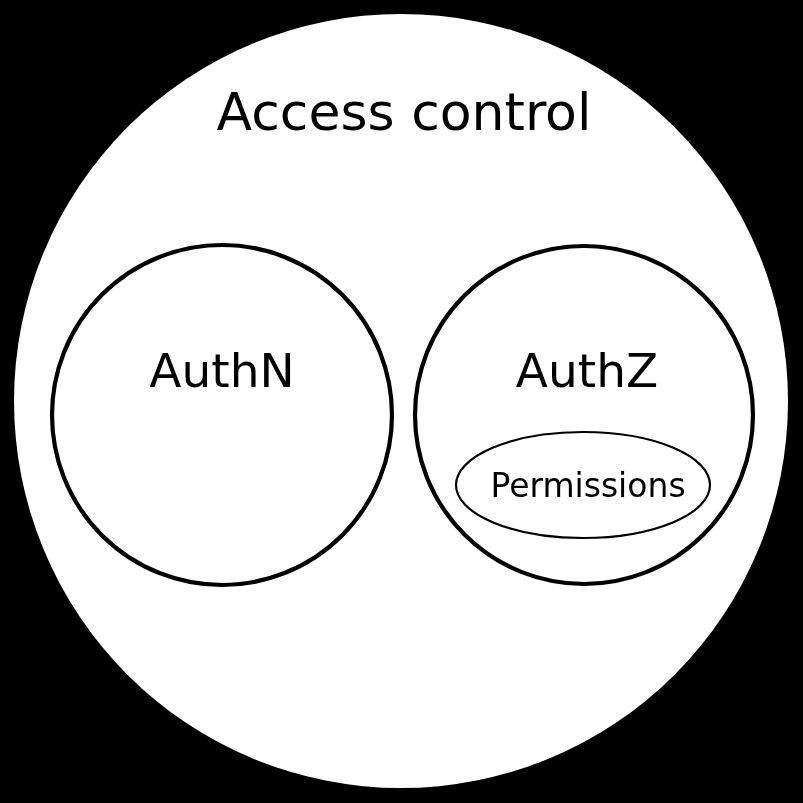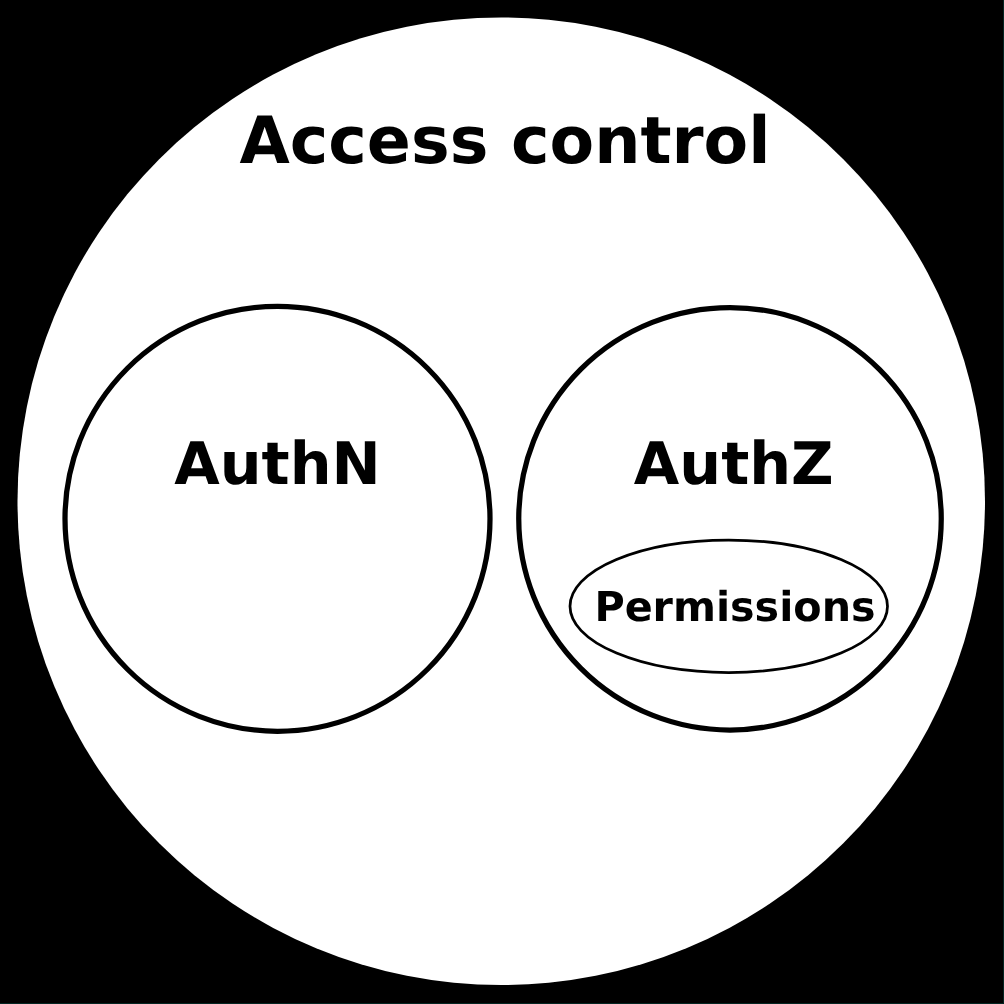--- a/index.html
+++ b/index.html
@@ -40,21 +40,21 @@
     text-anchor: middle;
     dominant-baseline: alphabetic;
   }
   text.label-title   { font-size: 52px; }
   text.label-group   { font-size: 47px; }
   text.label-nested  { font-size: 33px; }
 </style>
 </head>
 <body>
 
-<div id="diagram-root" style="background: #0f766e; font-weight: bold;">
+<div id="diagram-root" style="background: #eab308;">
   <svg class="diagram-canvas" viewBox="0 0 803 803" xmlns="http://www.w3.org/2000/svg">
 
     <rect x="0" y="0" width="803" height="803" fill="#000000"></rect>
 
     <circle class="shape-outer" cx="401" cy="401" r="387" fill="#ffffff"></circle>
     <circle class="shape-outer" style="display:none"></circle>
 
     <text class="label label-title" x="404" y="130">Access control</text>
 
     <circle class="shape-circle" cx="222" cy="415" r="170" fill="#ffffff" stroke="#000000"></circle>

